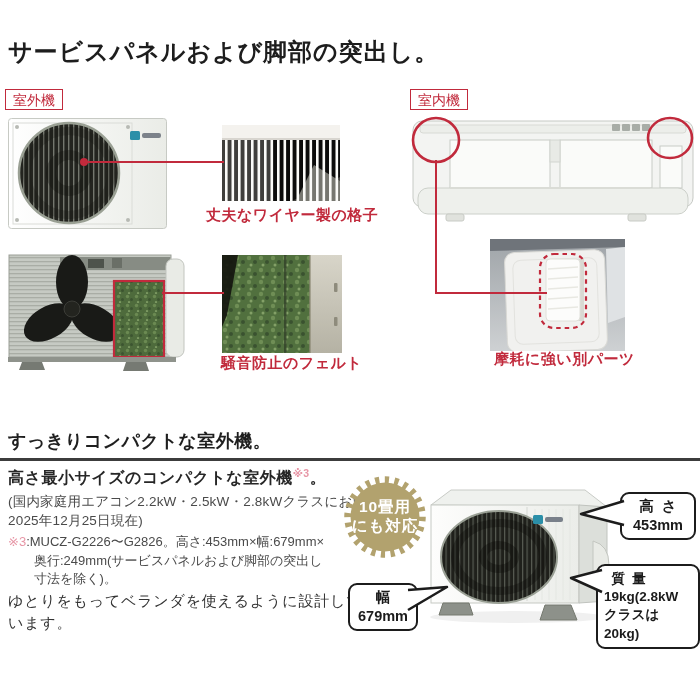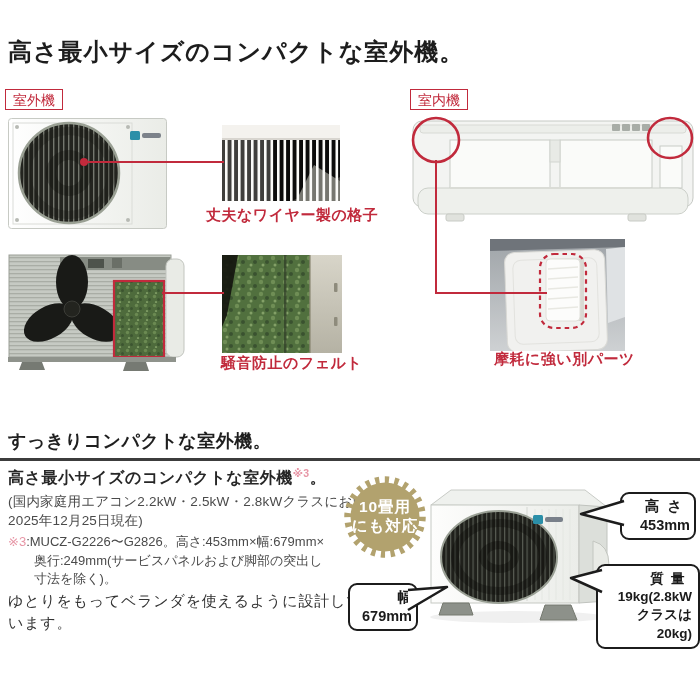--- a/index.html
+++ b/index.html
@@ -43,33 +43,33 @@
   #badge-text{
     left:342px;top:474px;width:86px;height:86px;display:flex;flex-direction:column;
     align-items:center;justify-content:center;color:#fff;font-weight:bold;font-size:15.5px;
     line-height:1.2;letter-spacing:1px;z-index:3;text-align:center;
   }
   
   .callout{
     background:#fff;border:2.5px solid #1c1c1c;border-radius:9px;z-index:5;
     font-weight:bold;color:#1b1b1b;text-align:center;
   }
-  .co-label{display:block;text-align:right;}
+  .co-label{display:block;}
   .spread{letter-spacing:.55em;text-indent:.55em;}
   #co-height{left:620px;top:492px;width:64px;padding:3px 4px;font-size:14.5px;line-height:1.3;}
   #co-width{left:348px;top:583px;width:58px;padding:3px 4px;font-size:14.5px;line-height:1.3;}
   #co-weight{left:596px;top:564px;width:88px;padding:4px 6px;font-size:13.5px;line-height:1.35;text-align:left;}
   .tail{z-index:6;}
 </style>
 </head>
 <body>
 
 <div id="screen">
 
-  <div class="abs title">高さ最小サイズのコンパクトな室外機。</div>
+  <div class="abs title">サービスパネルおよび脚部の突出し。</div>
 
   <div class="abs unit-label" id="lbl-outdoor">室外機</div>
   <div class="abs unit-label" id="lbl-indoor">室内機</div>
 
   <svg class="abs img" style="left:8px;top:118px;" width="160" height="112" viewBox="0 0 160 112">
     <defs>
       <linearGradient id="u1g" x1="0" y1="0" x2="1" y2="0">
         <stop offset="0" stop-color="#ffffff"></stop>
           <stop offset="1" stop-color="#eaece7"></stop>
       </linearGradient>

